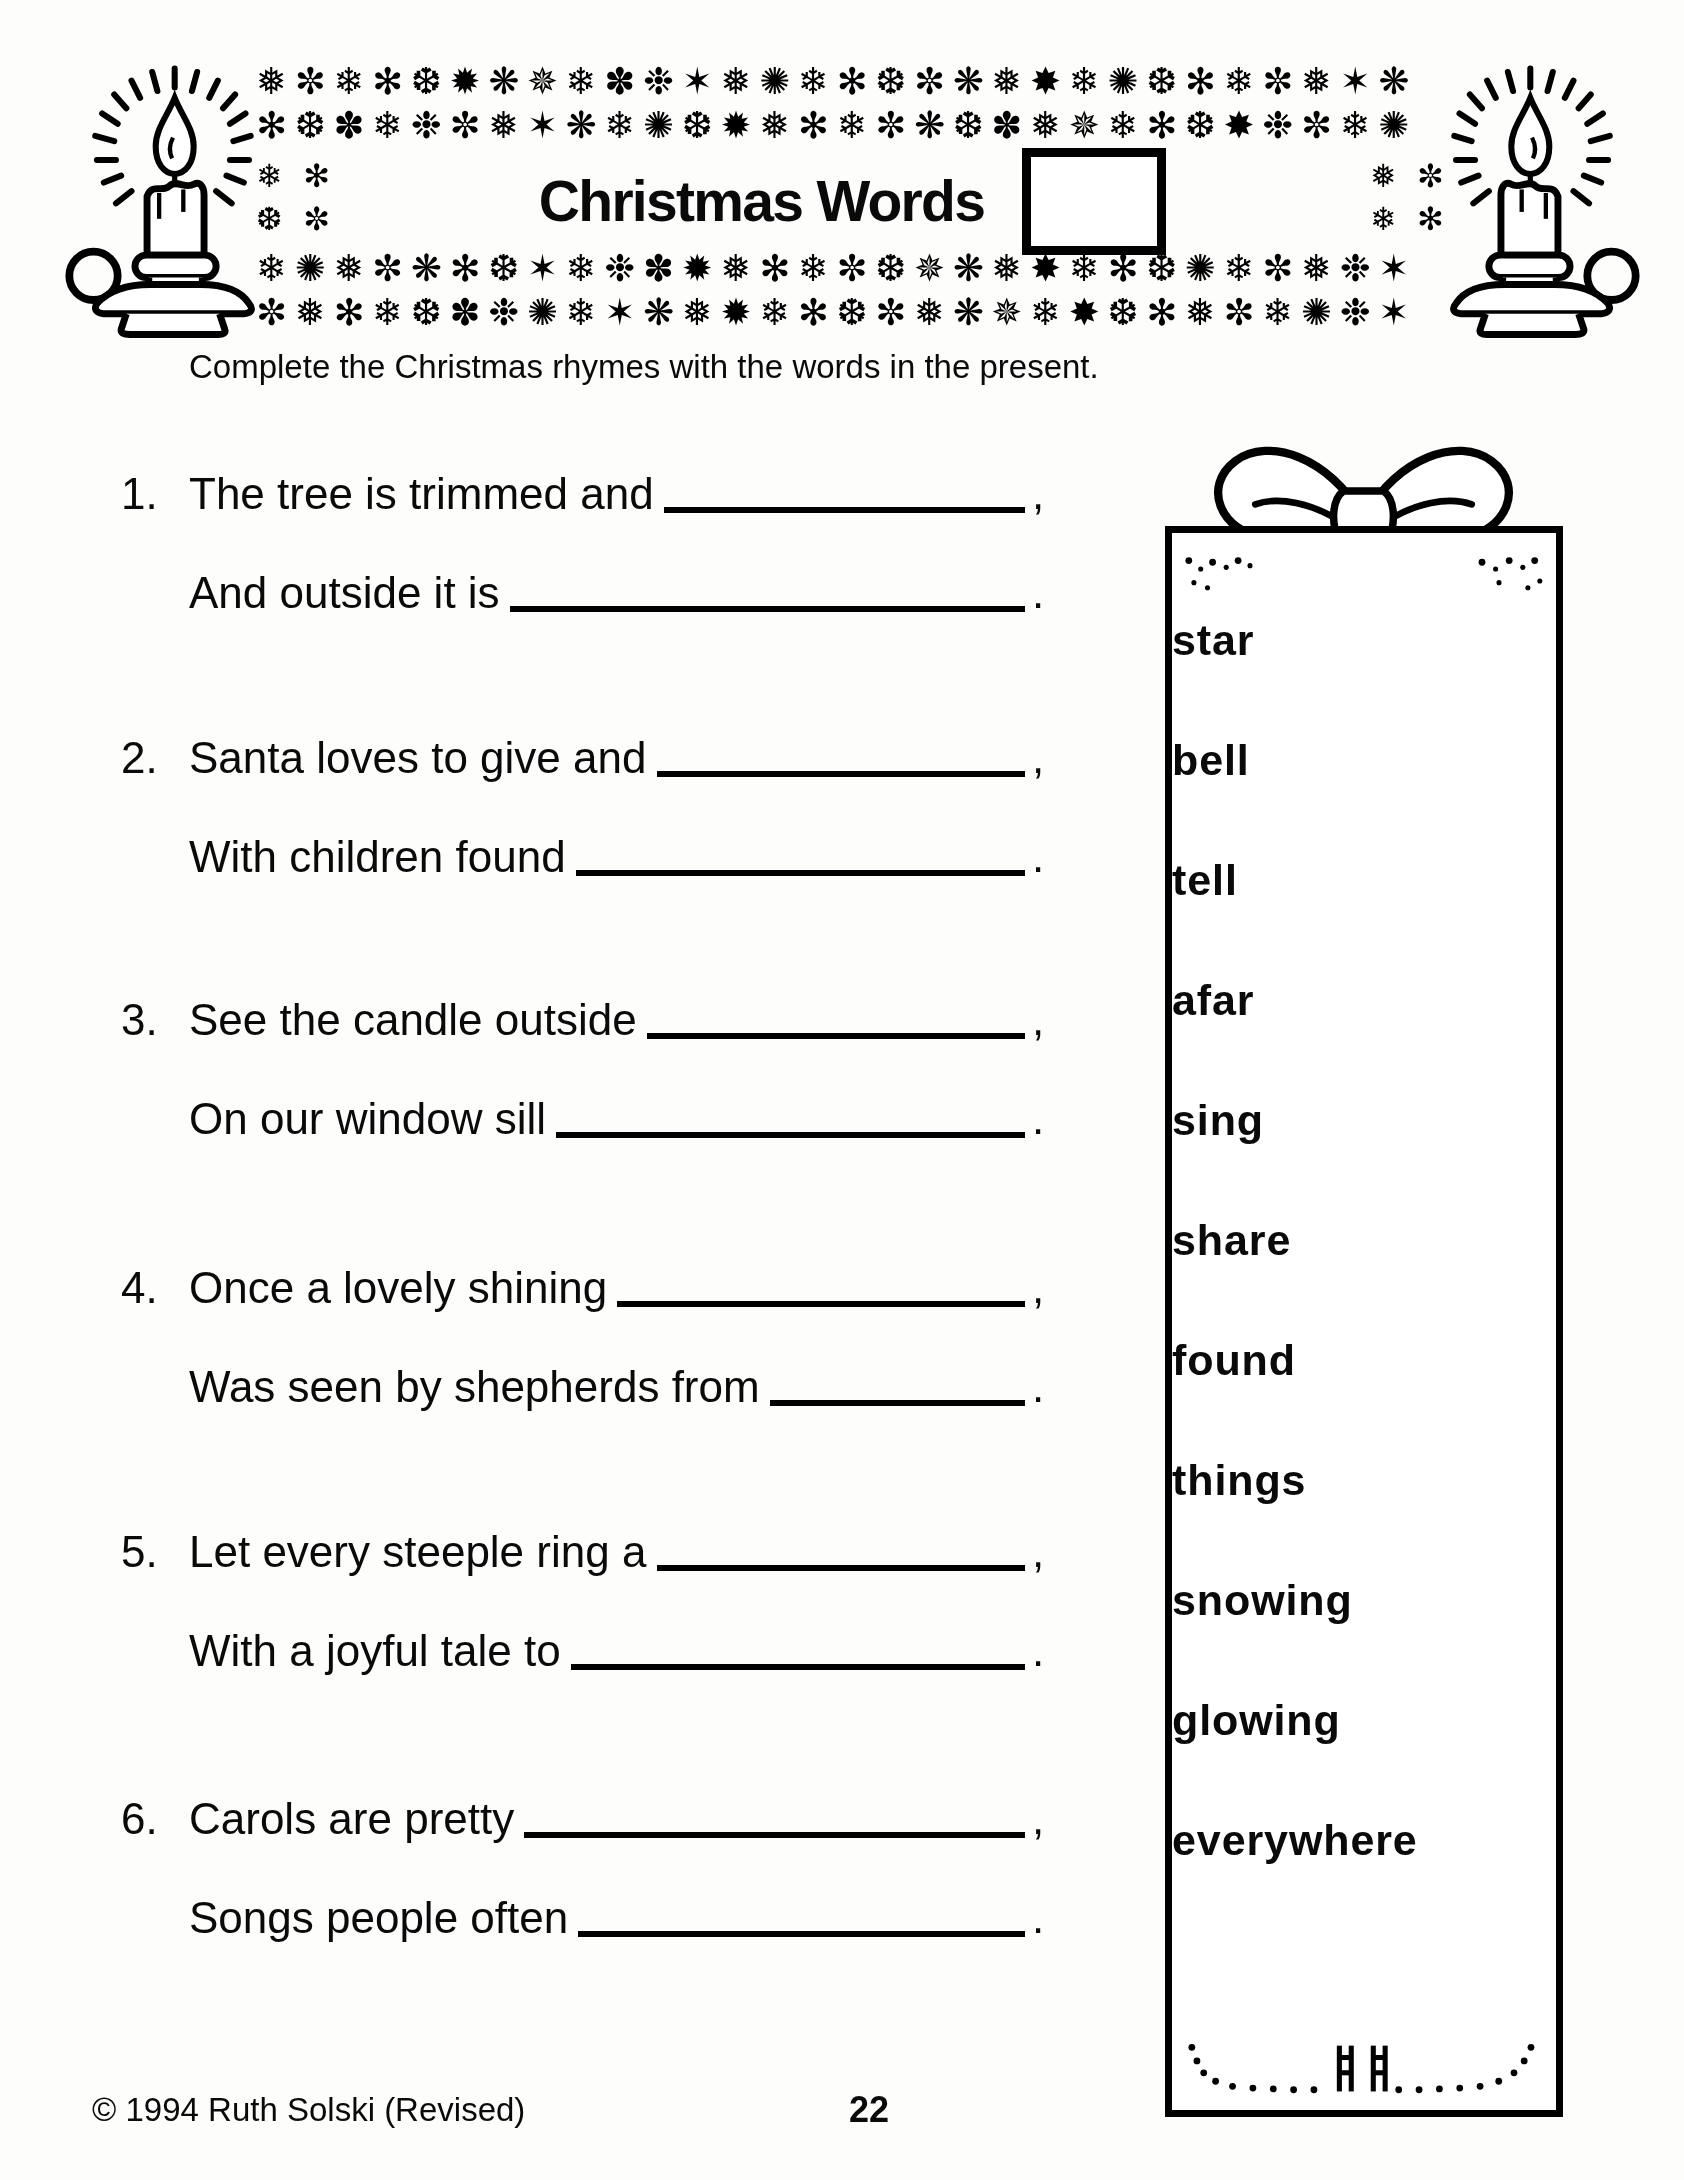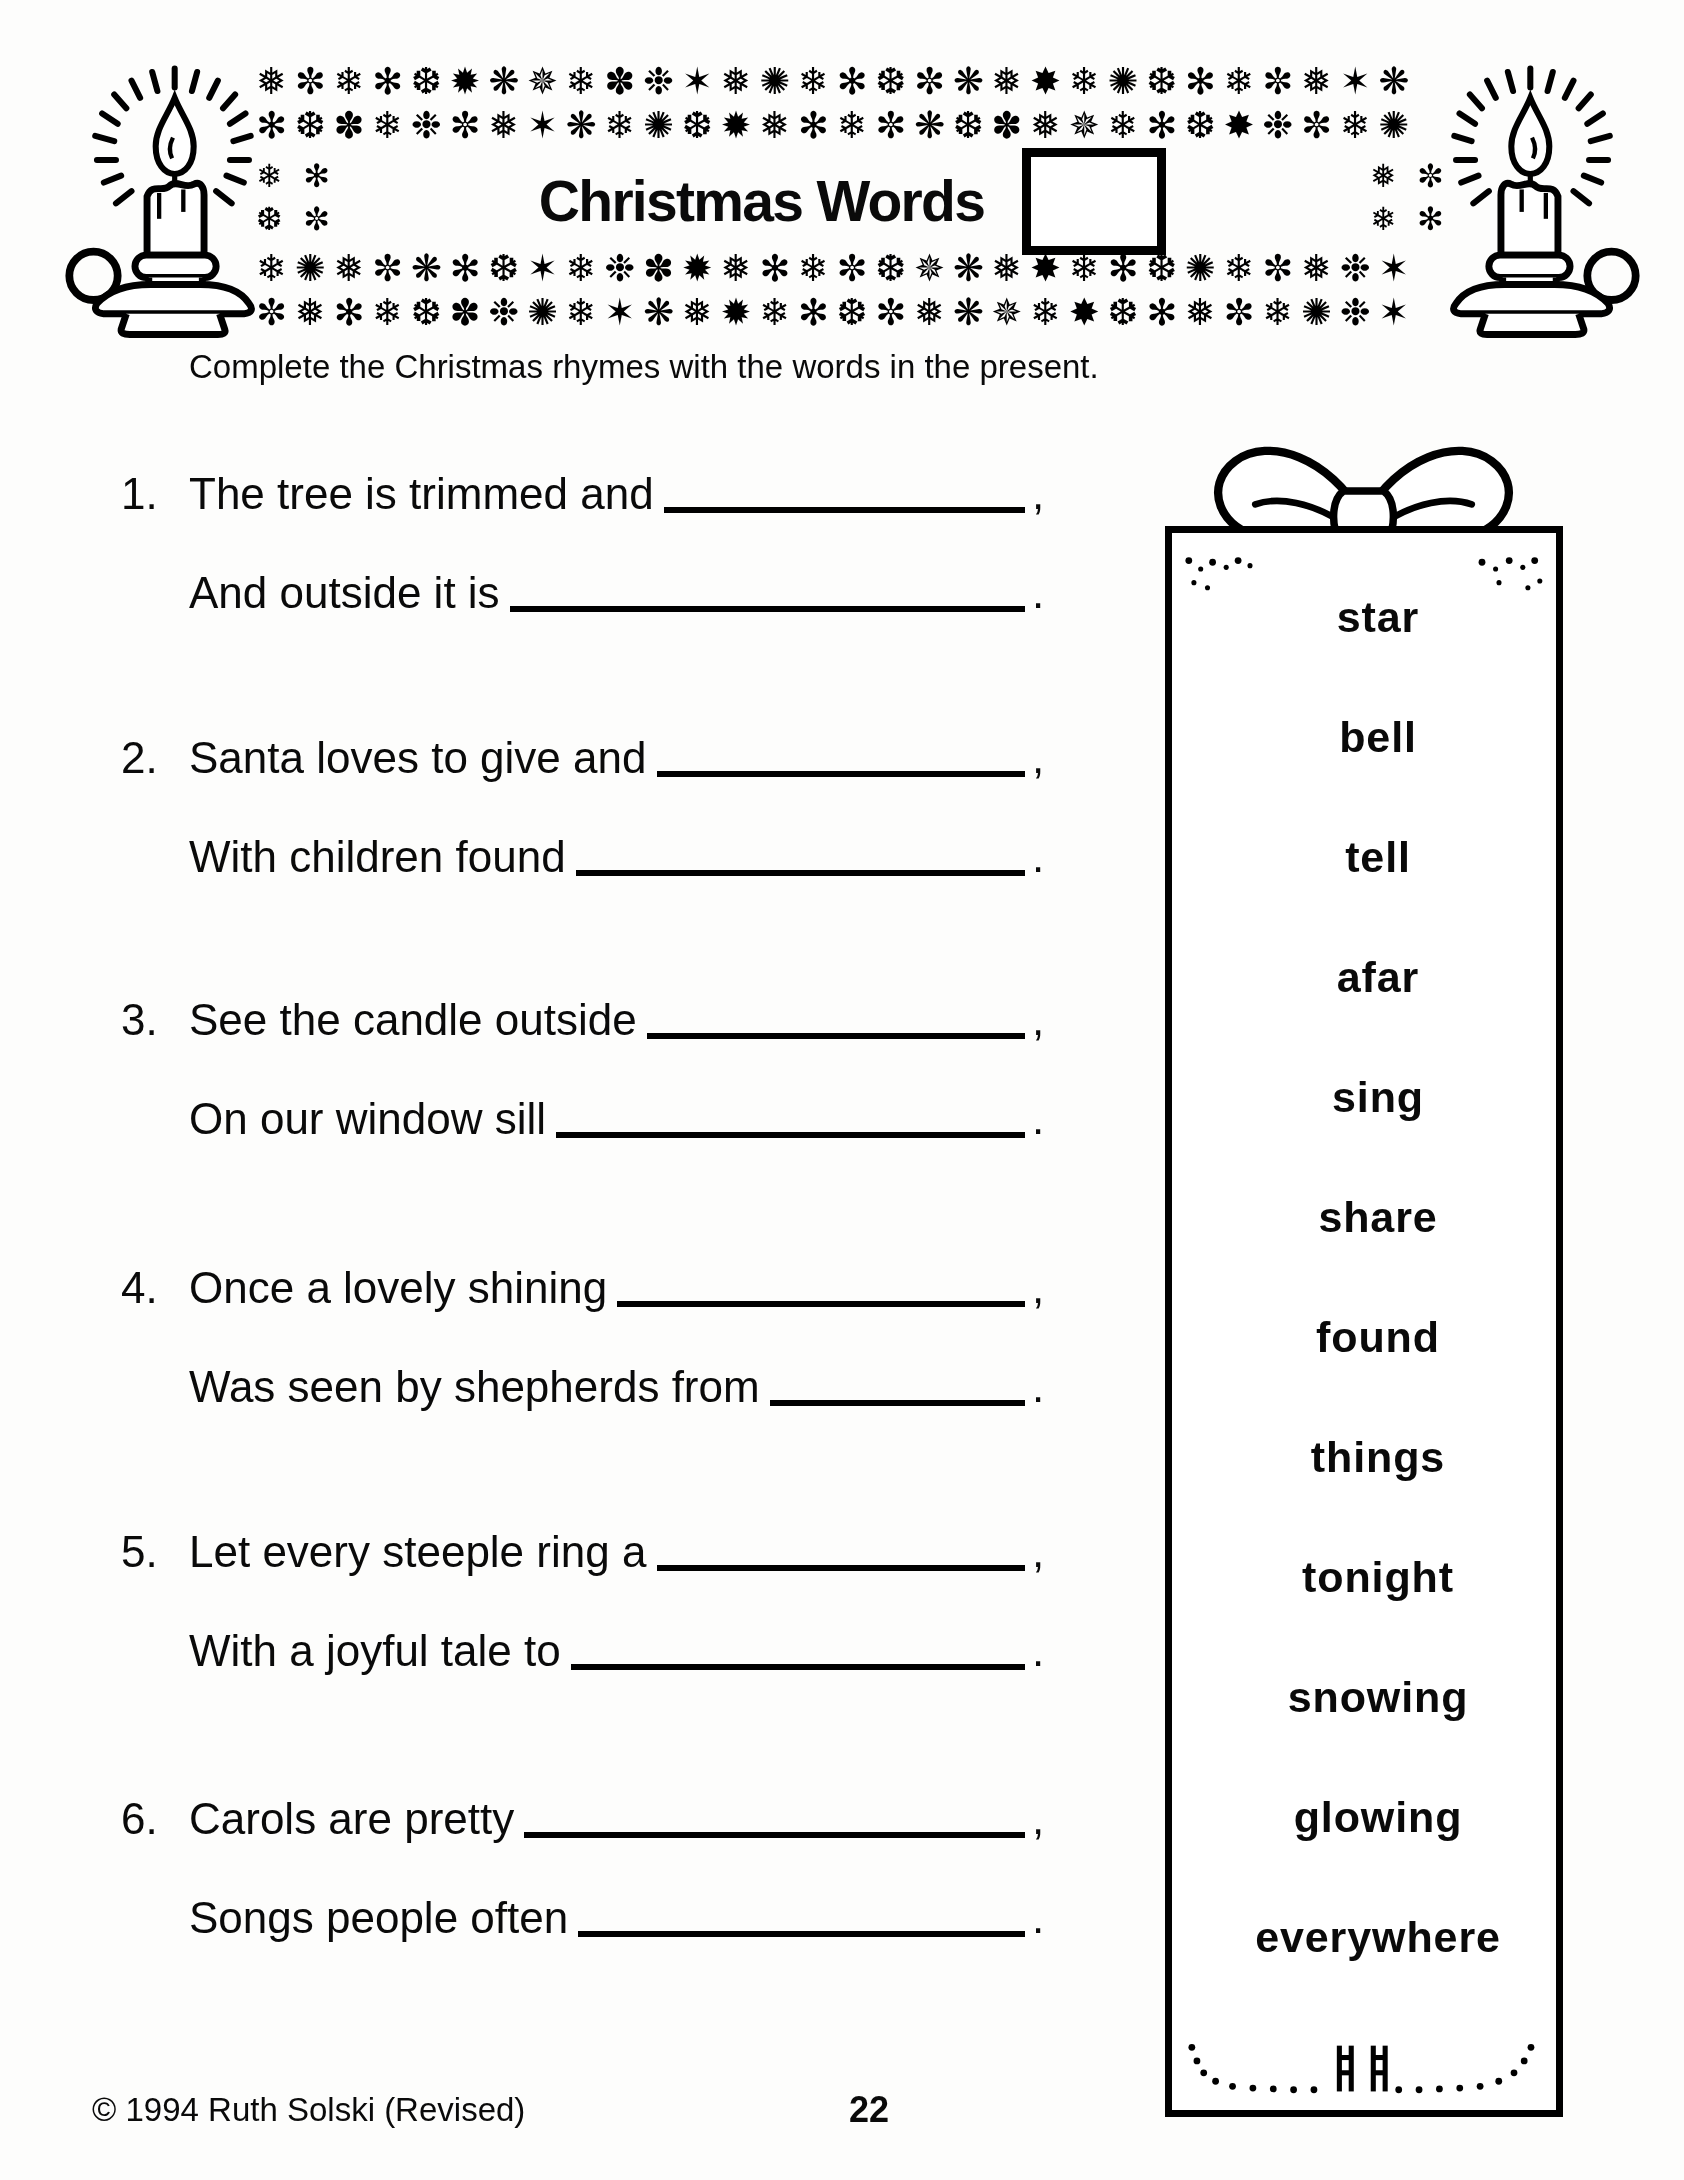--- a/index.html
+++ b/index.html
@@ -62,21 +62,21 @@
     border-bottom:6px solid #000;
     min-width:102px;
   }
   .punct{line-height:49px;width:19px;flex:none;}
   
   .gift{
     position:absolute;left:1165px;top:526px;width:398px;height:1591px;
     border:7.7px solid #000;background:#fff;box-sizing:border-box;
   }
   .bow{position:absolute;left:1172px;top:394px;width:383px;height:269px;}
-  .word-list{position:relative;padding-top:64px;text-align:center;margin-left:28px;}
+  .word-list{position:relative;padding-top:87px;}
   .word{
     font-size:43px;font-weight:bold;line-height:41px;margin-bottom:79px;
     letter-spacing:0.9px;
   }
   .gift-dots{position:absolute;}
   .dots-tl{left:1182px;top:545px;}
   .dots-tr{left:1448px;top:545px;}
   .dots-bottom{left:1179px;top:2027px;}
   
   .footer-copyright{position:absolute;left:92px;top:2091px;font-size:33px;}
@@ -296,21 +296,20 @@
   <div class="gift">
     <div class="word-list">
         <div class="word">star</div>
         <div class="word">bell</div>
         <div class="word">tell</div>
         <div class="word">afar</div>
         <div class="word">sing</div>
         <div class="word">share</div>
         <div class="word">found</div>
         <div class="word">things</div>
-        <div class="word">tonight</div>
         <div class="word">snowing</div>
         <div class="word">glowing</div>
         <div class="word">everywhere</div>
       </div>
   </div>
 
   <svg class="gift-dots dots-tl" width="102" height="60" viewBox="0 0 120 70">
     <g fill="#000">
       <circle cx="8" cy="18" r="4"></circle>
         <circle cx="22" cy="28" r="3"></circle>

